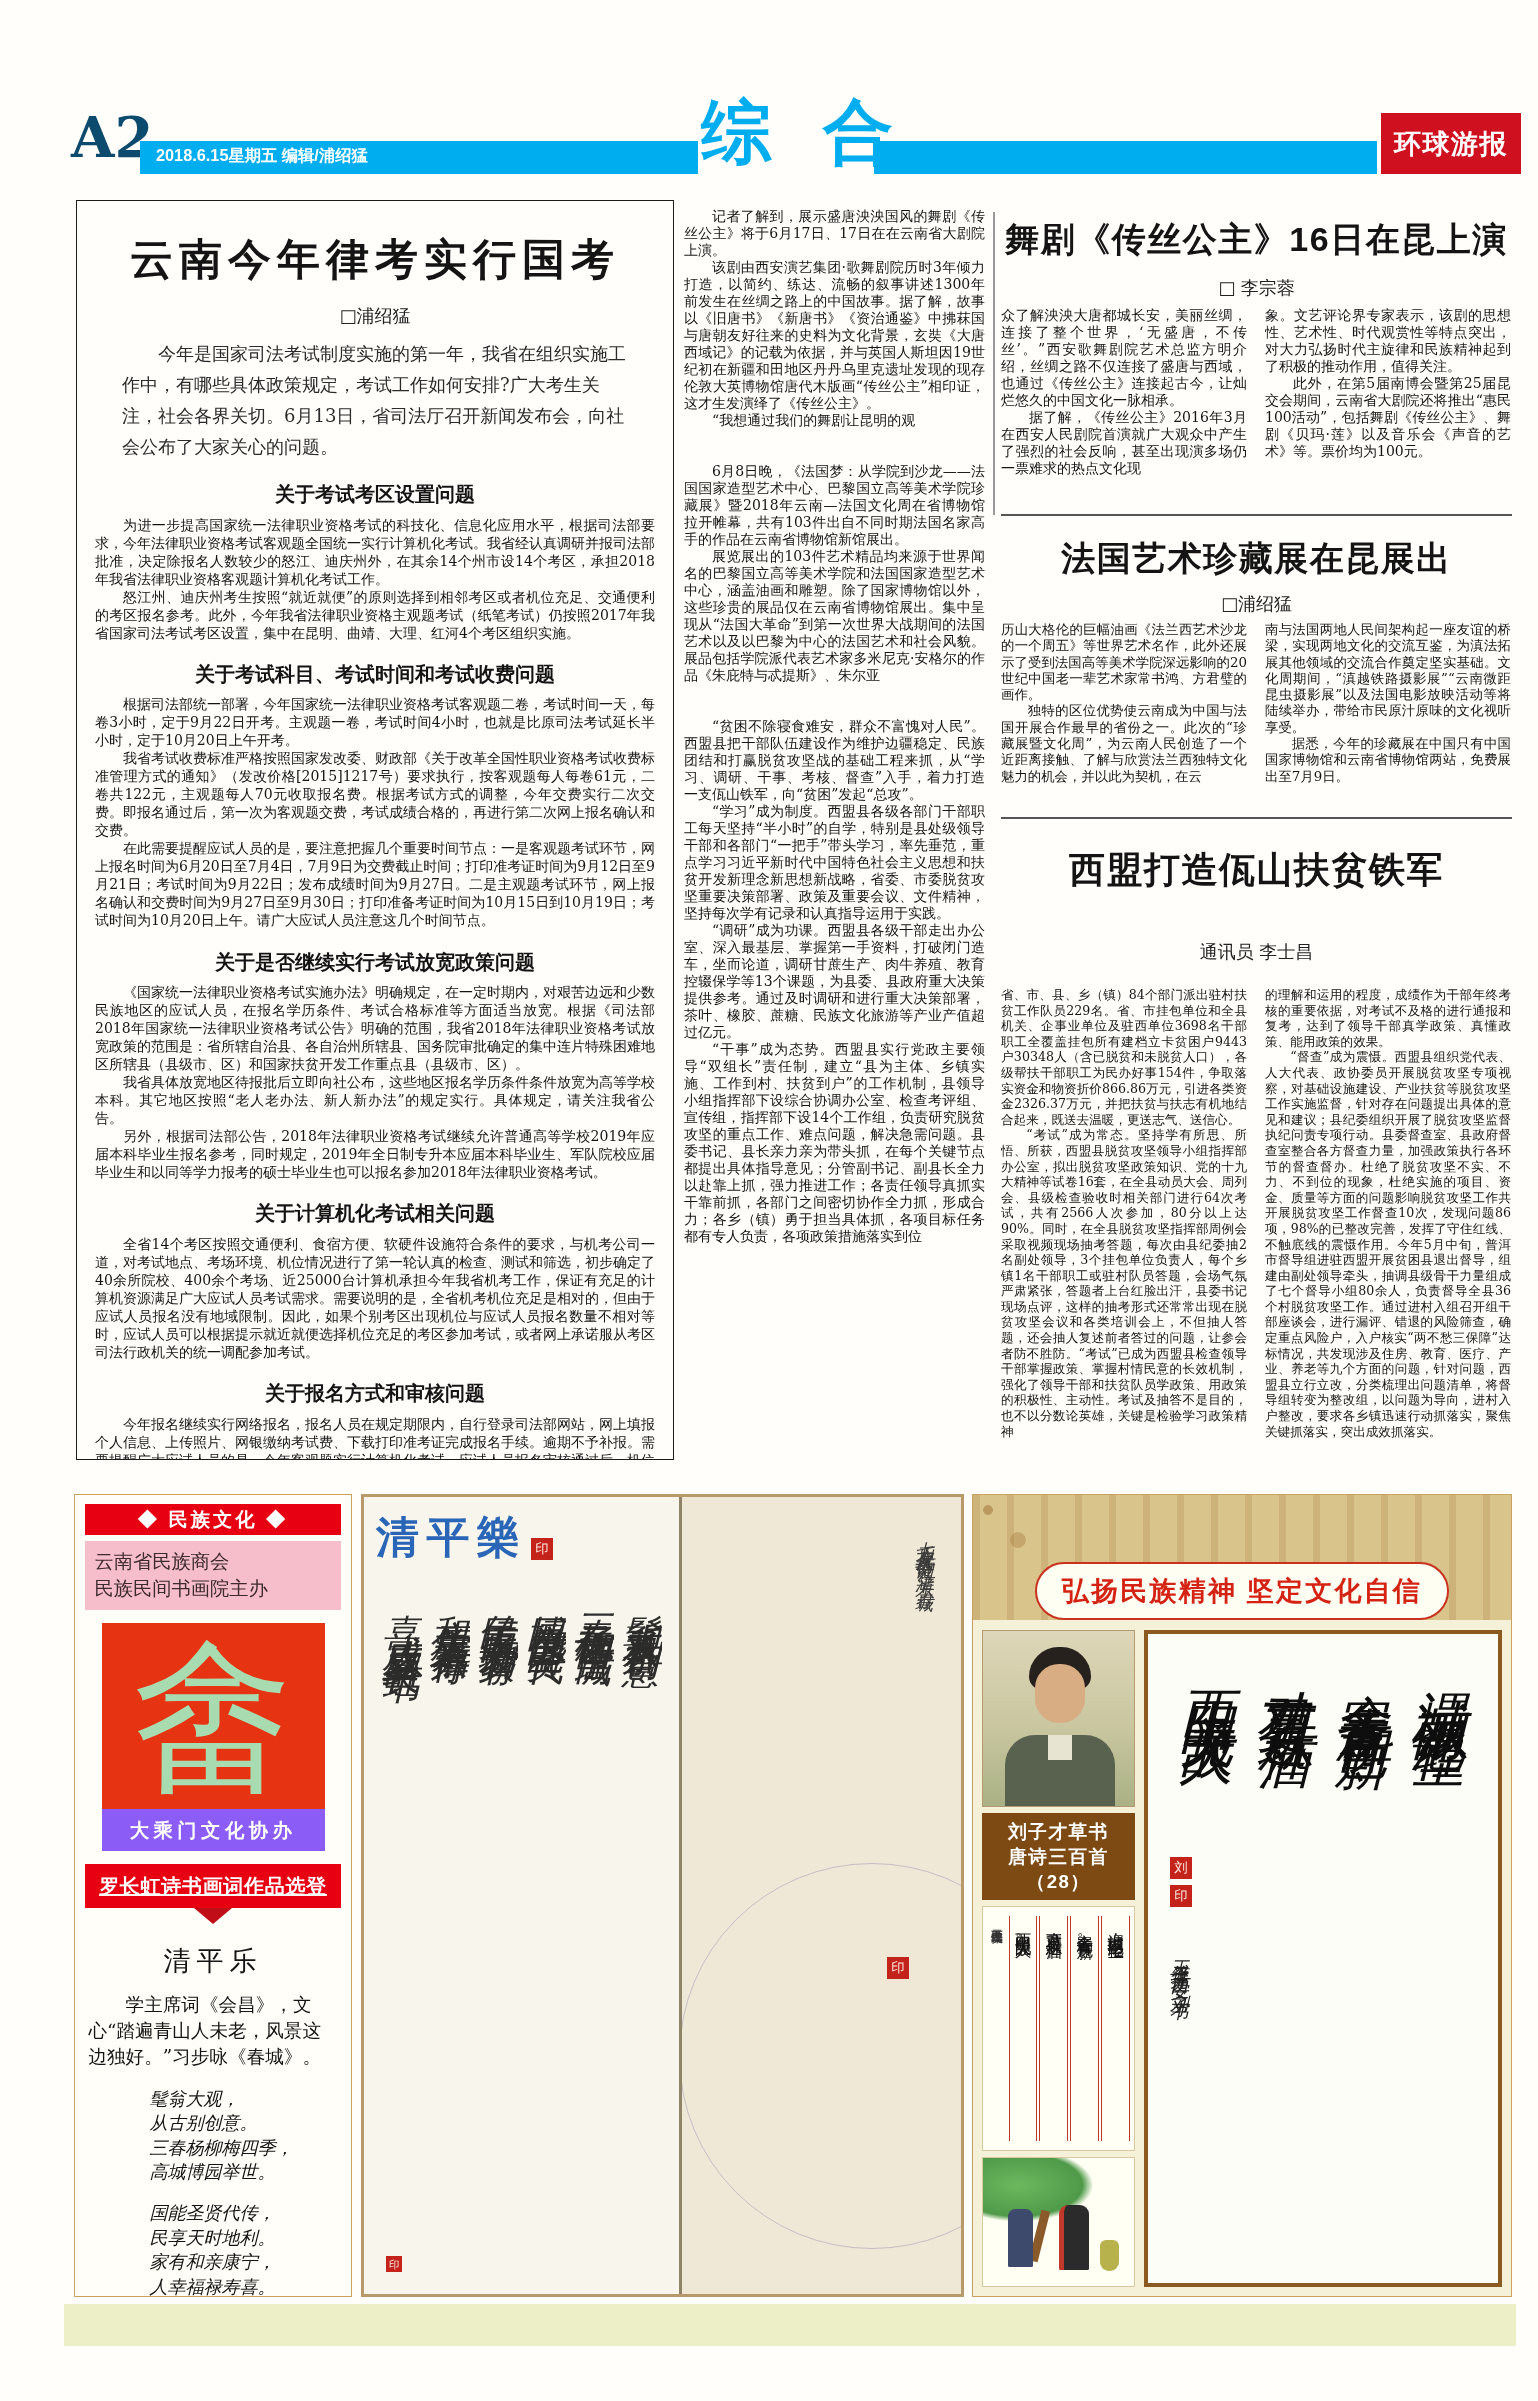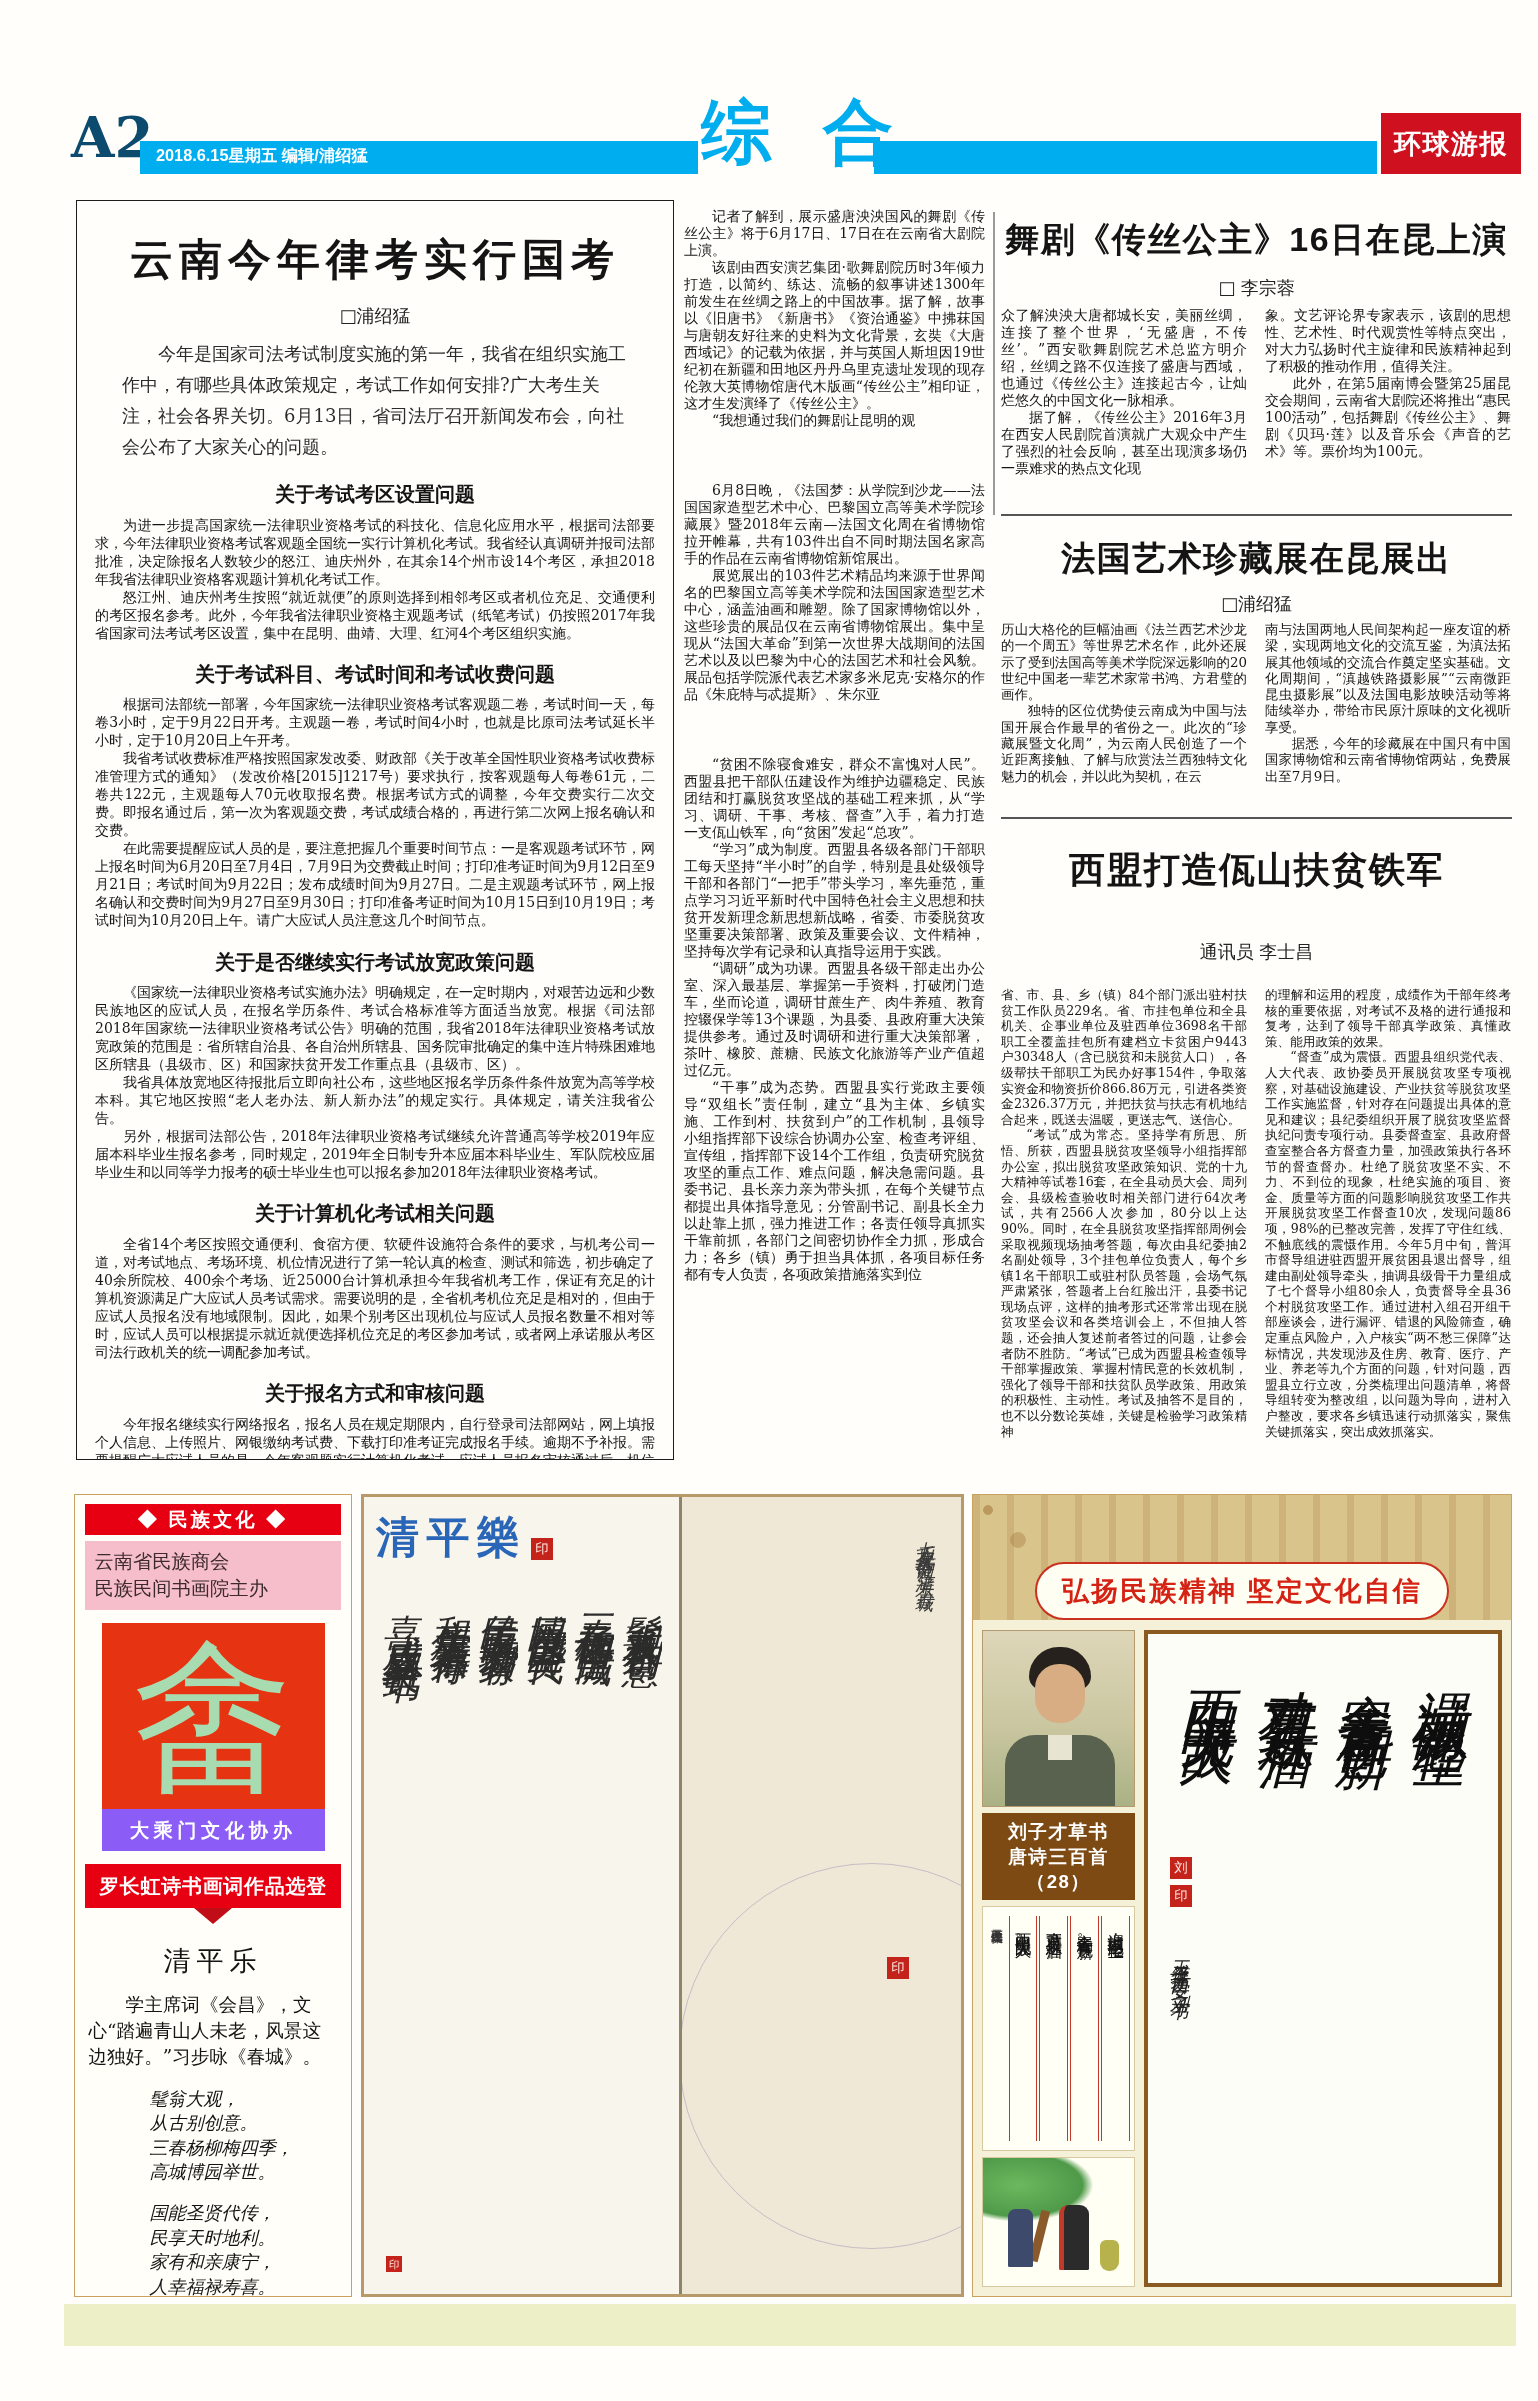--- a/index.html
+++ b/index.html
@@ -30,21 +30,21 @@
                    font-size:43px; font-weight:bold; letter-spacing:6px; margin-top:10.4px; }
   .byline { text-align:center; font-size:18px; margin:15px 0 9px; color:#222; }
   .intro { font-size:18px; line-height:31px; margin:10.4px 27px 4.5px; text-indent:2em; color:#2a2a2a; }
   .sec-head { text-align:center; font-family:"Liberation Sans",sans-serif;
               font-size:20px; font-weight:bold; margin:19.3px 0 7.4px; }
   .body-text p { font-size:14px; line-height:18px; text-align:justify; text-indent:2em; }
 
   
   .mid-col { position:absolute; left:684px; top:208px; width:301px; height:1262px; overflow:hidden; }
   .mid-col p, .ncol p { font-size:14px; line-height:17px; text-align:justify; text-indent:2em; }
-  .mid-gap { margin-top:53px; }
+  .mid-gap { margin-top:34px; }
   .v-rule { position:absolute; left:993px; top:212px; width:1.5px; height:303px; background:#9a9a9a; }
   .h-rule { position:absolute; left:1001px; width:511px; height:1.5px; background:#555; }
 
   .r-head { position:absolute; left:1001px; width:511px; text-align:center;
             font-family:"Liberation Sans",sans-serif; font-weight:bold; font-size:34px; letter-spacing:1.5px; }
   .r-byline { position:absolute; left:1001px; width:511px; text-align:center; font-size:18px; color:#222; }
   .ncol { position:absolute; width:246px; overflow:hidden; }
   .ncol.cont p:first-child { text-indent:0; }
   .colA { left:1001px; } .colB { left:1265px; }
   .artB-col p { font-size:13.4px; line-height:16.3px; }
@@ -60,21 +60,21 @@
            font-weight:bold; font-size:19.3px; height:31px; display:flex; align-items:center;
            justify-content:center; letter-spacing:3px; }
   .org-box { background:#f6bdca; margin-top:6px; padding:7.4px 9px; }
   .org-box div { font-size:19.3px; line-height:27px; color:#3c2a2e; }
   .emblem { width:223px; margin:13.4px auto 0; background:#e63312; text-align:center; }
   .emblem-char { font-size:160px; line-height:186px; color:#a8dcb0; font-family:"DejaVu Serif",serif; }
   .emblem-cap { background:#8b5cf6; color:#fff; font-size:19.3px; font-weight:bold;
                 font-family:"Liberation Sans",sans-serif; padding:7.4px 0; letter-spacing:4.5px; }
   .banner { margin-top:13.4px; background:#e60012; color:#fff; text-align:center;
             font-family:"Liberation Sans",sans-serif; font-weight:bold; font-size:20px;
-            padding:8.2px 0; letter-spacing:0.7px; }
+            padding:8.2px 0; letter-spacing:0.7px;text-decoration:underline; }
   .banner-arrow { width:0; height:0; margin:0 auto; border-left:19.3px solid transparent;
                   border-right:19.3px solid transparent; border-top:16.3px solid #c00d18; }
   .poem-title { text-align:center; font-size:27px; margin-top:19.3px; letter-spacing:6px; }
   .poem-intro { font-size:18.6px; line-height:26px; text-indent:2em; margin:13.4px 3px 0; }
   .stanza { margin:16.3px 0 0 64px; font-style:italic; }
   .stanza div { font-size:18px; line-height:24.5px; }
 
   
   .center-photo { position:absolute; left:361px; top:1494px; width:603px; height:803px;
                   border:3.7px solid #b8996a; background:#8f8468; display:flex; gap:3.7px; overflow:hidden; }

